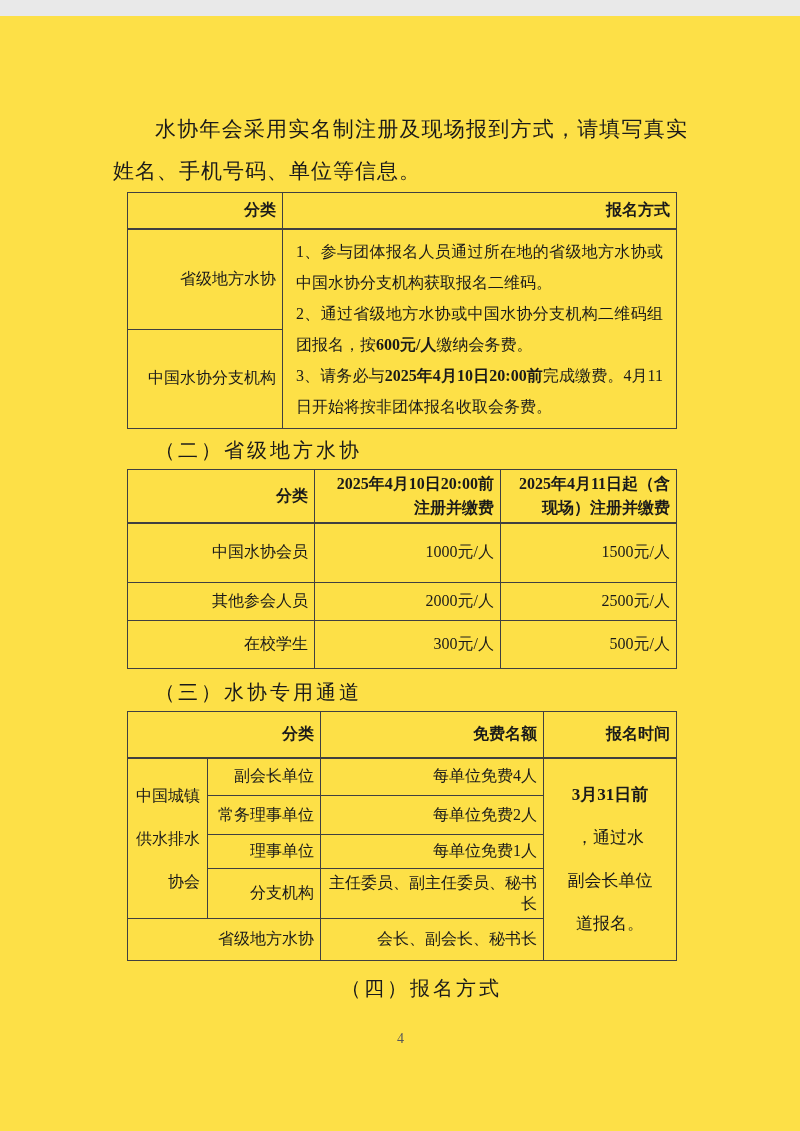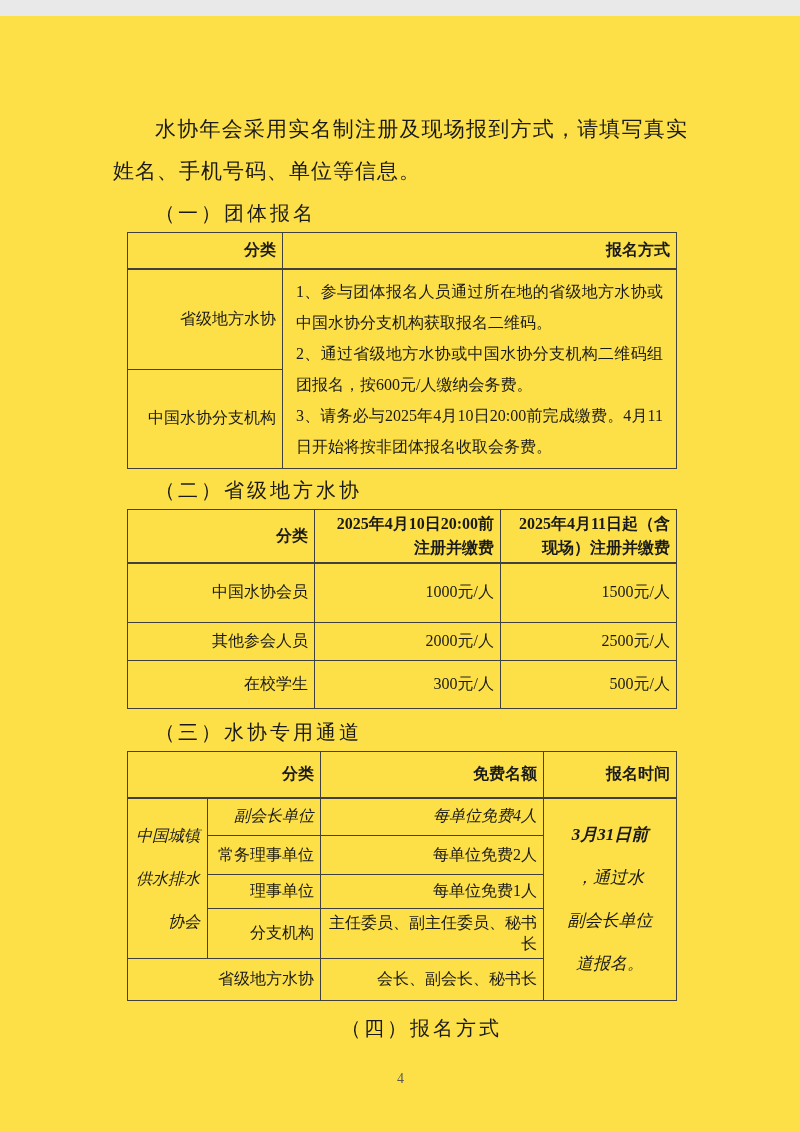--- a/index.html
+++ b/index.html
@@ -37,42 +37,41 @@
   .t1 td.cat2{height:93px;}
   .t1 td.methods{text-align:justify;padding:6px 13px;}
   .t1 td.methods p{margin:0;line-height:31px;}
   
   .t2 tr.head td{height:52px;line-height:24px;}
   .t2 tr.r0 td{height:60px;}
   .t2 tr.r1 td{height:38px;}
   .t2 tr.r2 td{height:48px;}
   
   .t3 tr.head td{height:46px;}
-  .t3 tr.r0 td{height:38px;font-style:italic;}
+  .t3 tr.r0 td{height:38px;}
   .t3 tr.r1 td{height:39px;}
   .t3 tr.r2 td{height:34px;}
   .t3 tr.r3 td{height:50px;}
   .t3 tr.r4 td{height:42px;}
   .t3 td.group{line-height:43px;padding:0 7px;}
   .t3 td.time{text-align:center;padding:0 12px;}
   .t3 td.time .tl{line-height:43px;font-size:17px;}
   .t3 td.time .tb{font-weight:bold;}
   .page-number{
     margin-top:30px;text-align:center;font-size:14px;color:#595959;
   }
-  b{font-weight:normal;}
+  b{font-weight:bold;}
 </style>
 </head>
 <body>
 
 <div class="page">
 
   <p class="intro">水协年会采用实名制注册及现场报到方式，请填写真实姓名、手机号码、单位等信息。</p>
 
-  <h3 class="sec-heading h1">（一）团体报名</h3>
 
   <table class="tbl t1">
     <colgroup>
         <col style="width:155px">
         <col style="width:394px">
       </colgroup>
     <tbody>
       <tr class="head">
         <td>分类</td>
         <td>报名方式</td>

